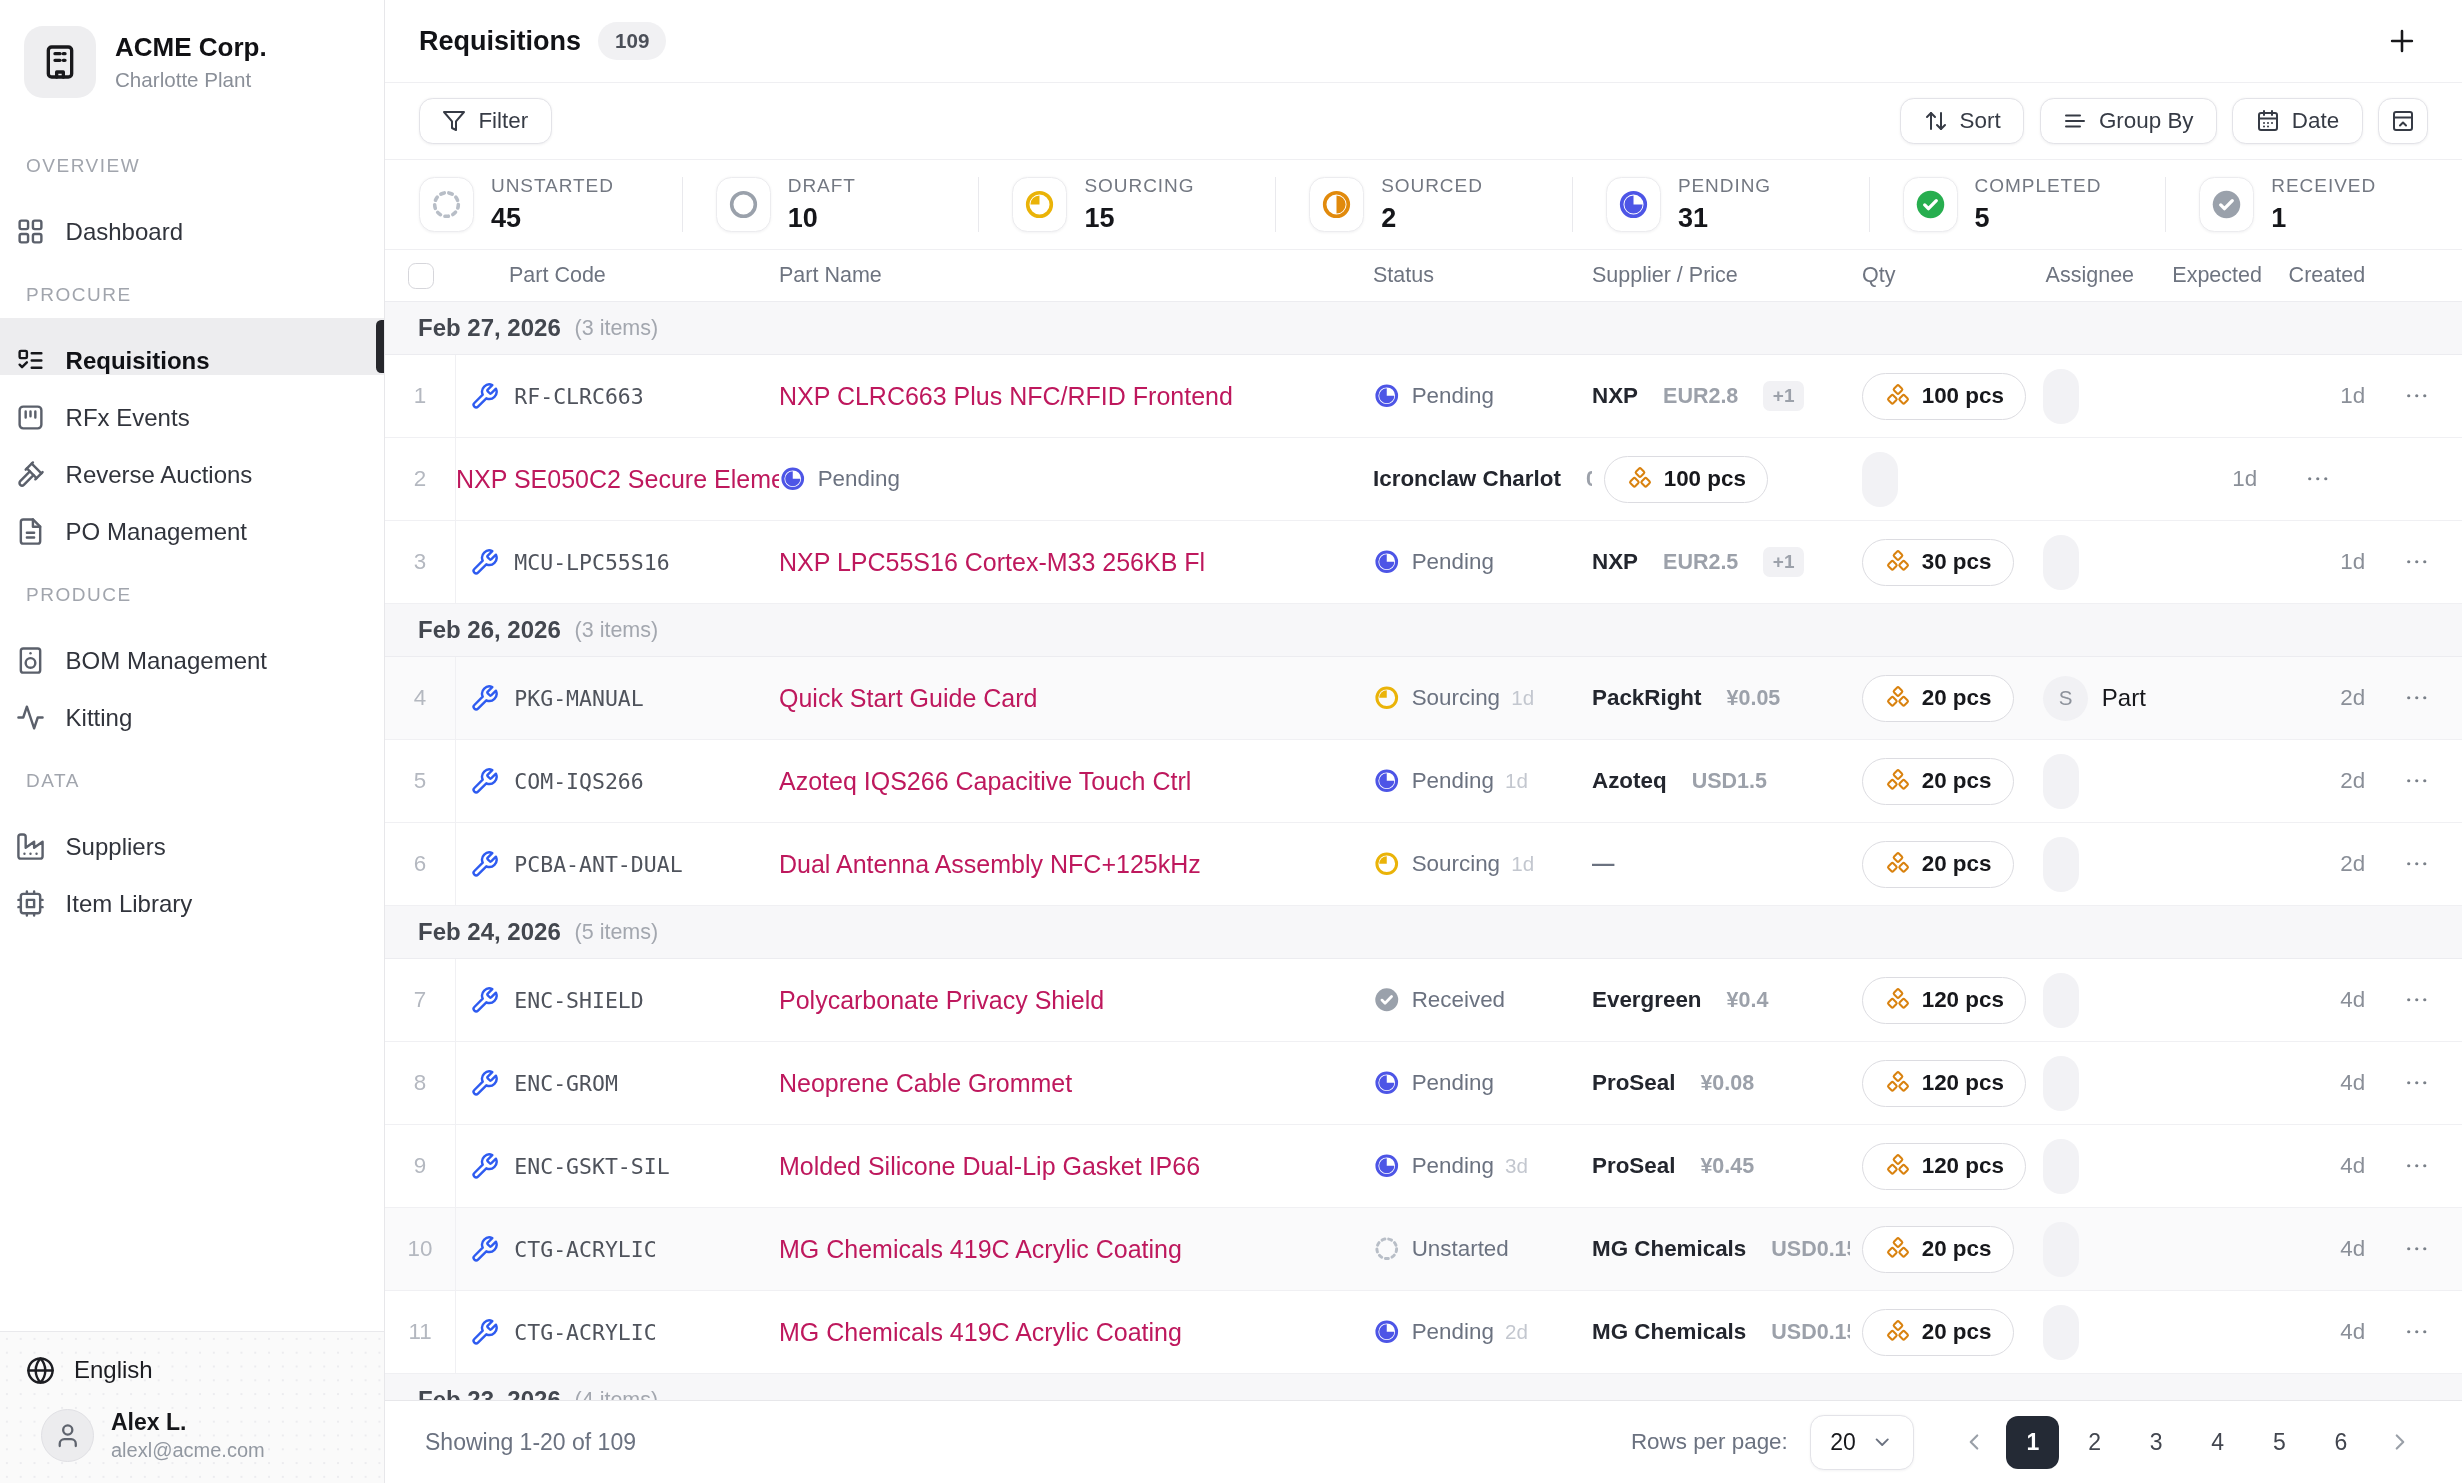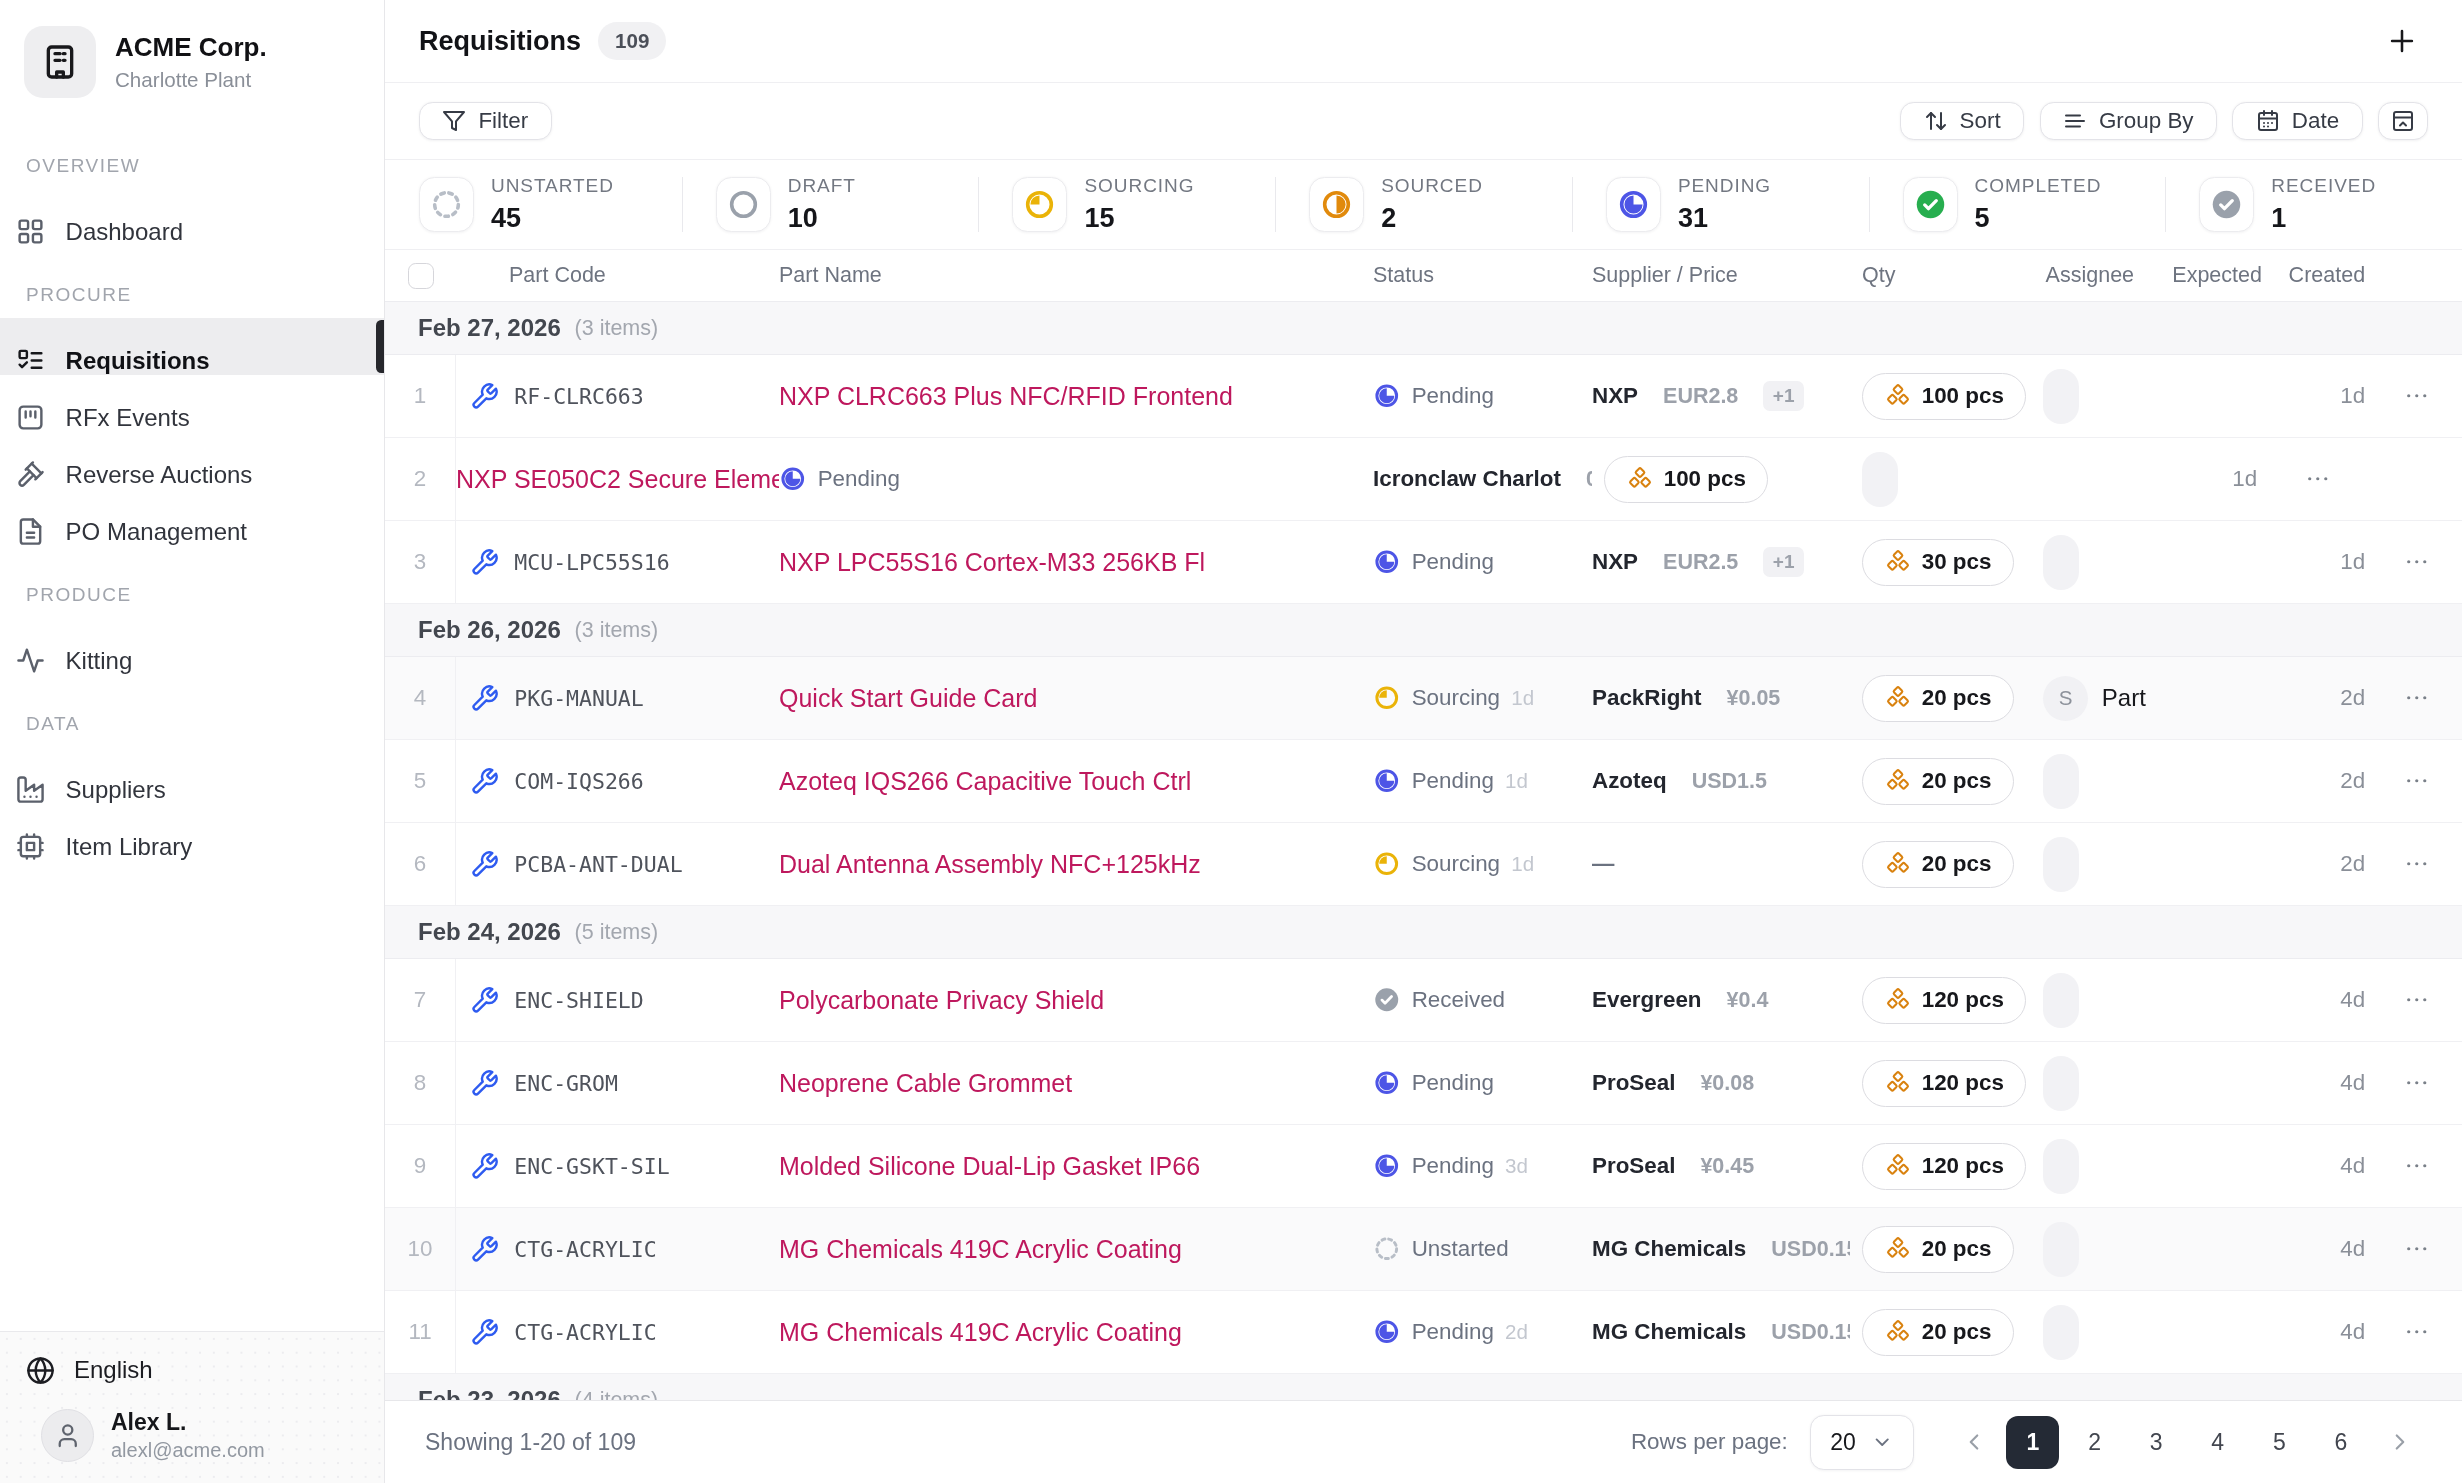--- a/index.html
+++ b/index.html
@@ -35,21 +35,21 @@
   .main { flex:1; display:flex; flex-direction:column; min-width:0; }
   .titlebar { height:83px; min-height:83px; display:flex; align-items:center; justify-content:space-between; padding:0 40px 0 34px; border-bottom:0.9px solid #efeff2; }
   .titlebar-left { display:flex; align-items:center; gap:17px; }
   .page-title { font-size:27px; font-weight:700; color:#121317; }
   .count-badge { background:#f1f1f3; color:#4b4f58; font-size:20.6px; font-weight:600; border-radius:860px; padding:6.9px 17px; }
   .plus-btn { width:41px; height:41px; display:flex; align-items:center; justify-content:center; color:#18181b; cursor:pointer; }
   .plus-btn svg { width:34px; height:34px; }
 
   .toolbar { height:77px; min-height:77px; display:flex; align-items:center; justify-content:space-between; padding:0 34px; border-bottom:0.9px solid #efeff2; }
   .tb-right { display:flex; align-items:center; gap:15.5px; }
-  .btn { display:flex; align-items:center; gap:12px; height:38px; padding:0 22.4px; background:#fff; border:0.9px solid #e3e3e8; border-radius:13.8px; box-shadow:0 0.9px 2.6px rgba(20,20,30,.06); font-size:22.4px; color:#363b45; cursor:pointer; white-space:nowrap; }
+  .btn { display:flex; align-items:center; gap:12px; height:46px; padding:0 22.4px; background:#fff; border:0.9px solid #e3e3e8; border-radius:13.8px; box-shadow:0 0.9px 2.6px rgba(20,20,30,.06); font-size:22.4px; color:#363b45; cursor:pointer; white-space:nowrap; }
   .btn svg { width:24px; height:24px; color:#363b45; }
   .btn.icon-only { width:50px; padding:0; justify-content:center; }
 
   .summary { height:90px; min-height:90px; display:flex; align-items:stretch; border-bottom:0.9px solid #efeff2; }
   .chip { flex:1; display:flex; align-items:center; gap:17px; padding-left:34px; position:relative; cursor:pointer; }
   .chip + .chip::before { content:""; position:absolute; left:0; top:17px; bottom:17px; width:0.9px; background:#e9e9ed; }
   .chip-icon { width:55px; height:55px; border-radius:15.5px; border:0.9px solid #ececef; background:#fff; box-shadow:0 0.9px 2.6px rgba(20,20,30,.05); display:flex; align-items:center; justify-content:center; flex:none; }
   .chip-label { font-size:19px; letter-spacing:.05em; color:#737882; font-weight:500; }
   .chip-value { font-size:27px; font-weight:700; color:#15161a; margin-top:5.2px; }
 
@@ -183,20 +183,30 @@
               <path d="M14 2v6h6"></path>
               <path d="M9 13h6M9 17h6"></path>
             </svg>
           </span>
           <span>PO Management</span>
         </div>
         <div class="nav-section-label">PRODUCE</div>
         <div class="nav-item">
           <span>
             <svg viewBox="0 0 24 24" fill="none" stroke="currentColor" stroke-width="2" stroke-linecap="round" stroke-linejoin="round" style="width:29px;height:29px;display:block">
+              <rect x="4" y="2" width="16" height="20" rx="2"></rect>
+              <circle cx="12" cy="14" r="4"></circle>
+              <path d="M12 6h.01"></path>
+            </svg>
+          </span>
+          <span>BOM Management</span>
+        </div>
+        <div class="nav-item">
+          <span>
+            <svg viewBox="0 0 24 24" fill="none" stroke="currentColor" stroke-width="2" stroke-linecap="round" stroke-linejoin="round" style="width:29px;height:29px;display:block">
               <path d="M22 12h-4l-3 9L9 3l-3 9H2"></path>
             </svg>
           </span>
           <span>Kitting</span>
         </div>
         <div class="nav-section-label">DATA</div>
         <div class="nav-item">
           <span>
             <svg viewBox="0 0 24 24" fill="none" stroke="currentColor" stroke-width="2" stroke-linecap="round" stroke-linejoin="round" style="width:29px;height:29px;display:block">
               <path d="M2 20a2 2 0 0 0 2 2h16a2 2 0 0 0 2-2V8l-7 5V8l-7 5V4a2 2 0 0 0-2-2H4a2 2 0 0 0-2 2Z"></path>

